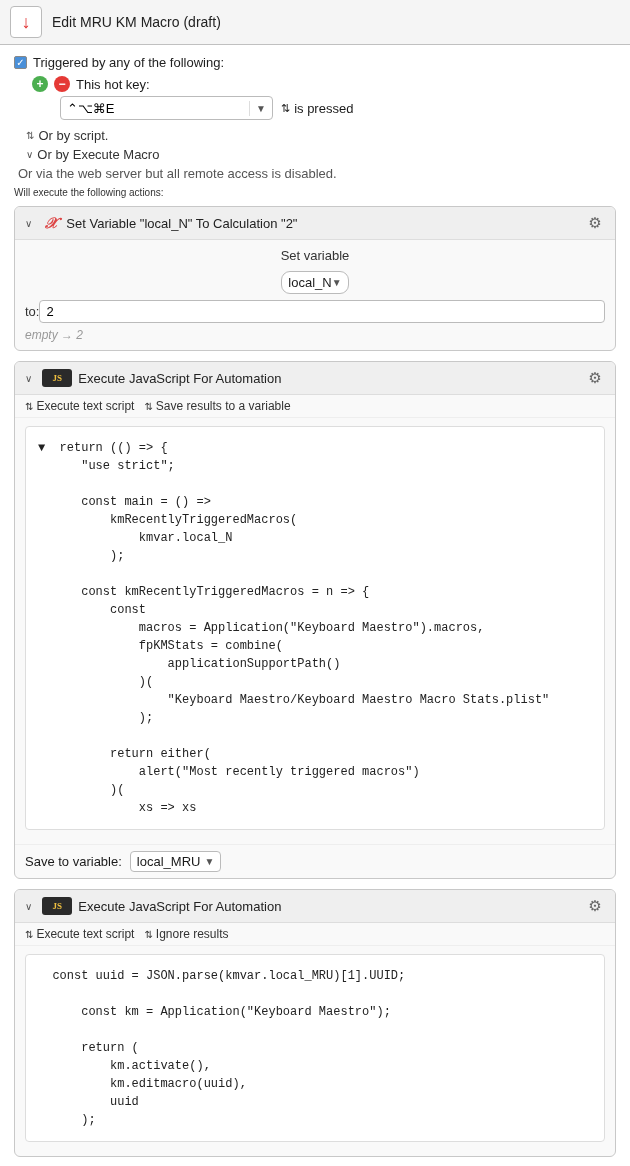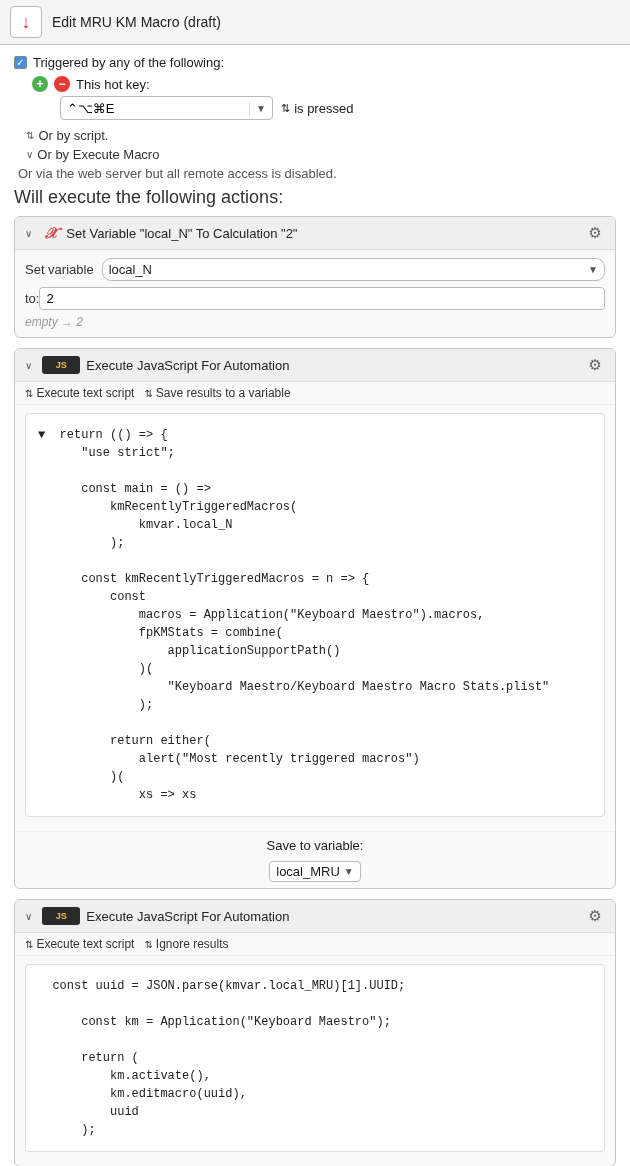--- a/index.html
+++ b/index.html
@@ -130,21 +130,21 @@
       font-size: 10px;
       color: #555;
     }
     .web-server-row {
       margin-left: 4px;
       margin-bottom: 6px;
       font-size: 13px;
       color: #555;
     }
     .will-execute {
-      font-size: 18px;
+      font-size: 10px;
       color: #333;
       margin-bottom: 8px;
     }
 
     
     .action-block {
       border: 1px solid #c8c8c8;
       border-radius: 6px;
       margin-bottom: 10px;
       background: #f9f9f9;
@@ -168,30 +168,31 @@
       height: 18px;
       display: flex;
       align-items: center;
       justify-content: center;
       color: #d44;
       font-size: 15px;
       font-style: italic;
       font-weight: bold;
     }
     .action-icon-js {
-      width: 38px;
+      width: 30px;
       height: 18px;
       background: #2a2a2a;
       border-radius: 3px;
       display: flex;
       align-items: center;
       justify-content: center;
       color: #f0c040;
       font-size: 9px;
       font-weight: bold;
+      font-family: Liberation Serif, serif;
     }
     .action-title {
       font-size: 13px;
       font-weight: 500;
       color: #222;
     }
     .gear-btn {
       width: 20px;
       height: 20px;
       display: flex;
@@ -202,20 +203,21 @@
       cursor: pointer;
     }
     .action-body {
       padding: 8px 10px;
     }
     .set-var-row {
       display: flex;
       align-items: center;
       gap: 8px;
       margin-bottom: 6px;
+      flex-direction: column;
     }
     .set-var-label {
       font-size: 13px;
       color: #333;
       white-space: nowrap;
     }
     .set-var-input {
       flex: 1;
       border: 1px solid #bbb;
       border-radius: 9px;
@@ -259,21 +261,20 @@
       gap: 3px;
       cursor: pointer;
     }
     .save-to-row {
       display: flex;
       align-items: center;
       gap: 8px;
       padding: 6px 10px;
       border-top: 1px solid #eee;
       font-size: 13px;
-      flex-direction: column;
     }
     .save-to-select {
       border: 1px solid #bbb;
       border-radius: 4px;
       padding: 2px 6px;
       font-size: 13px;
       background: #fff;
       display: flex;
       align-items: center;
       gap: 4px;

